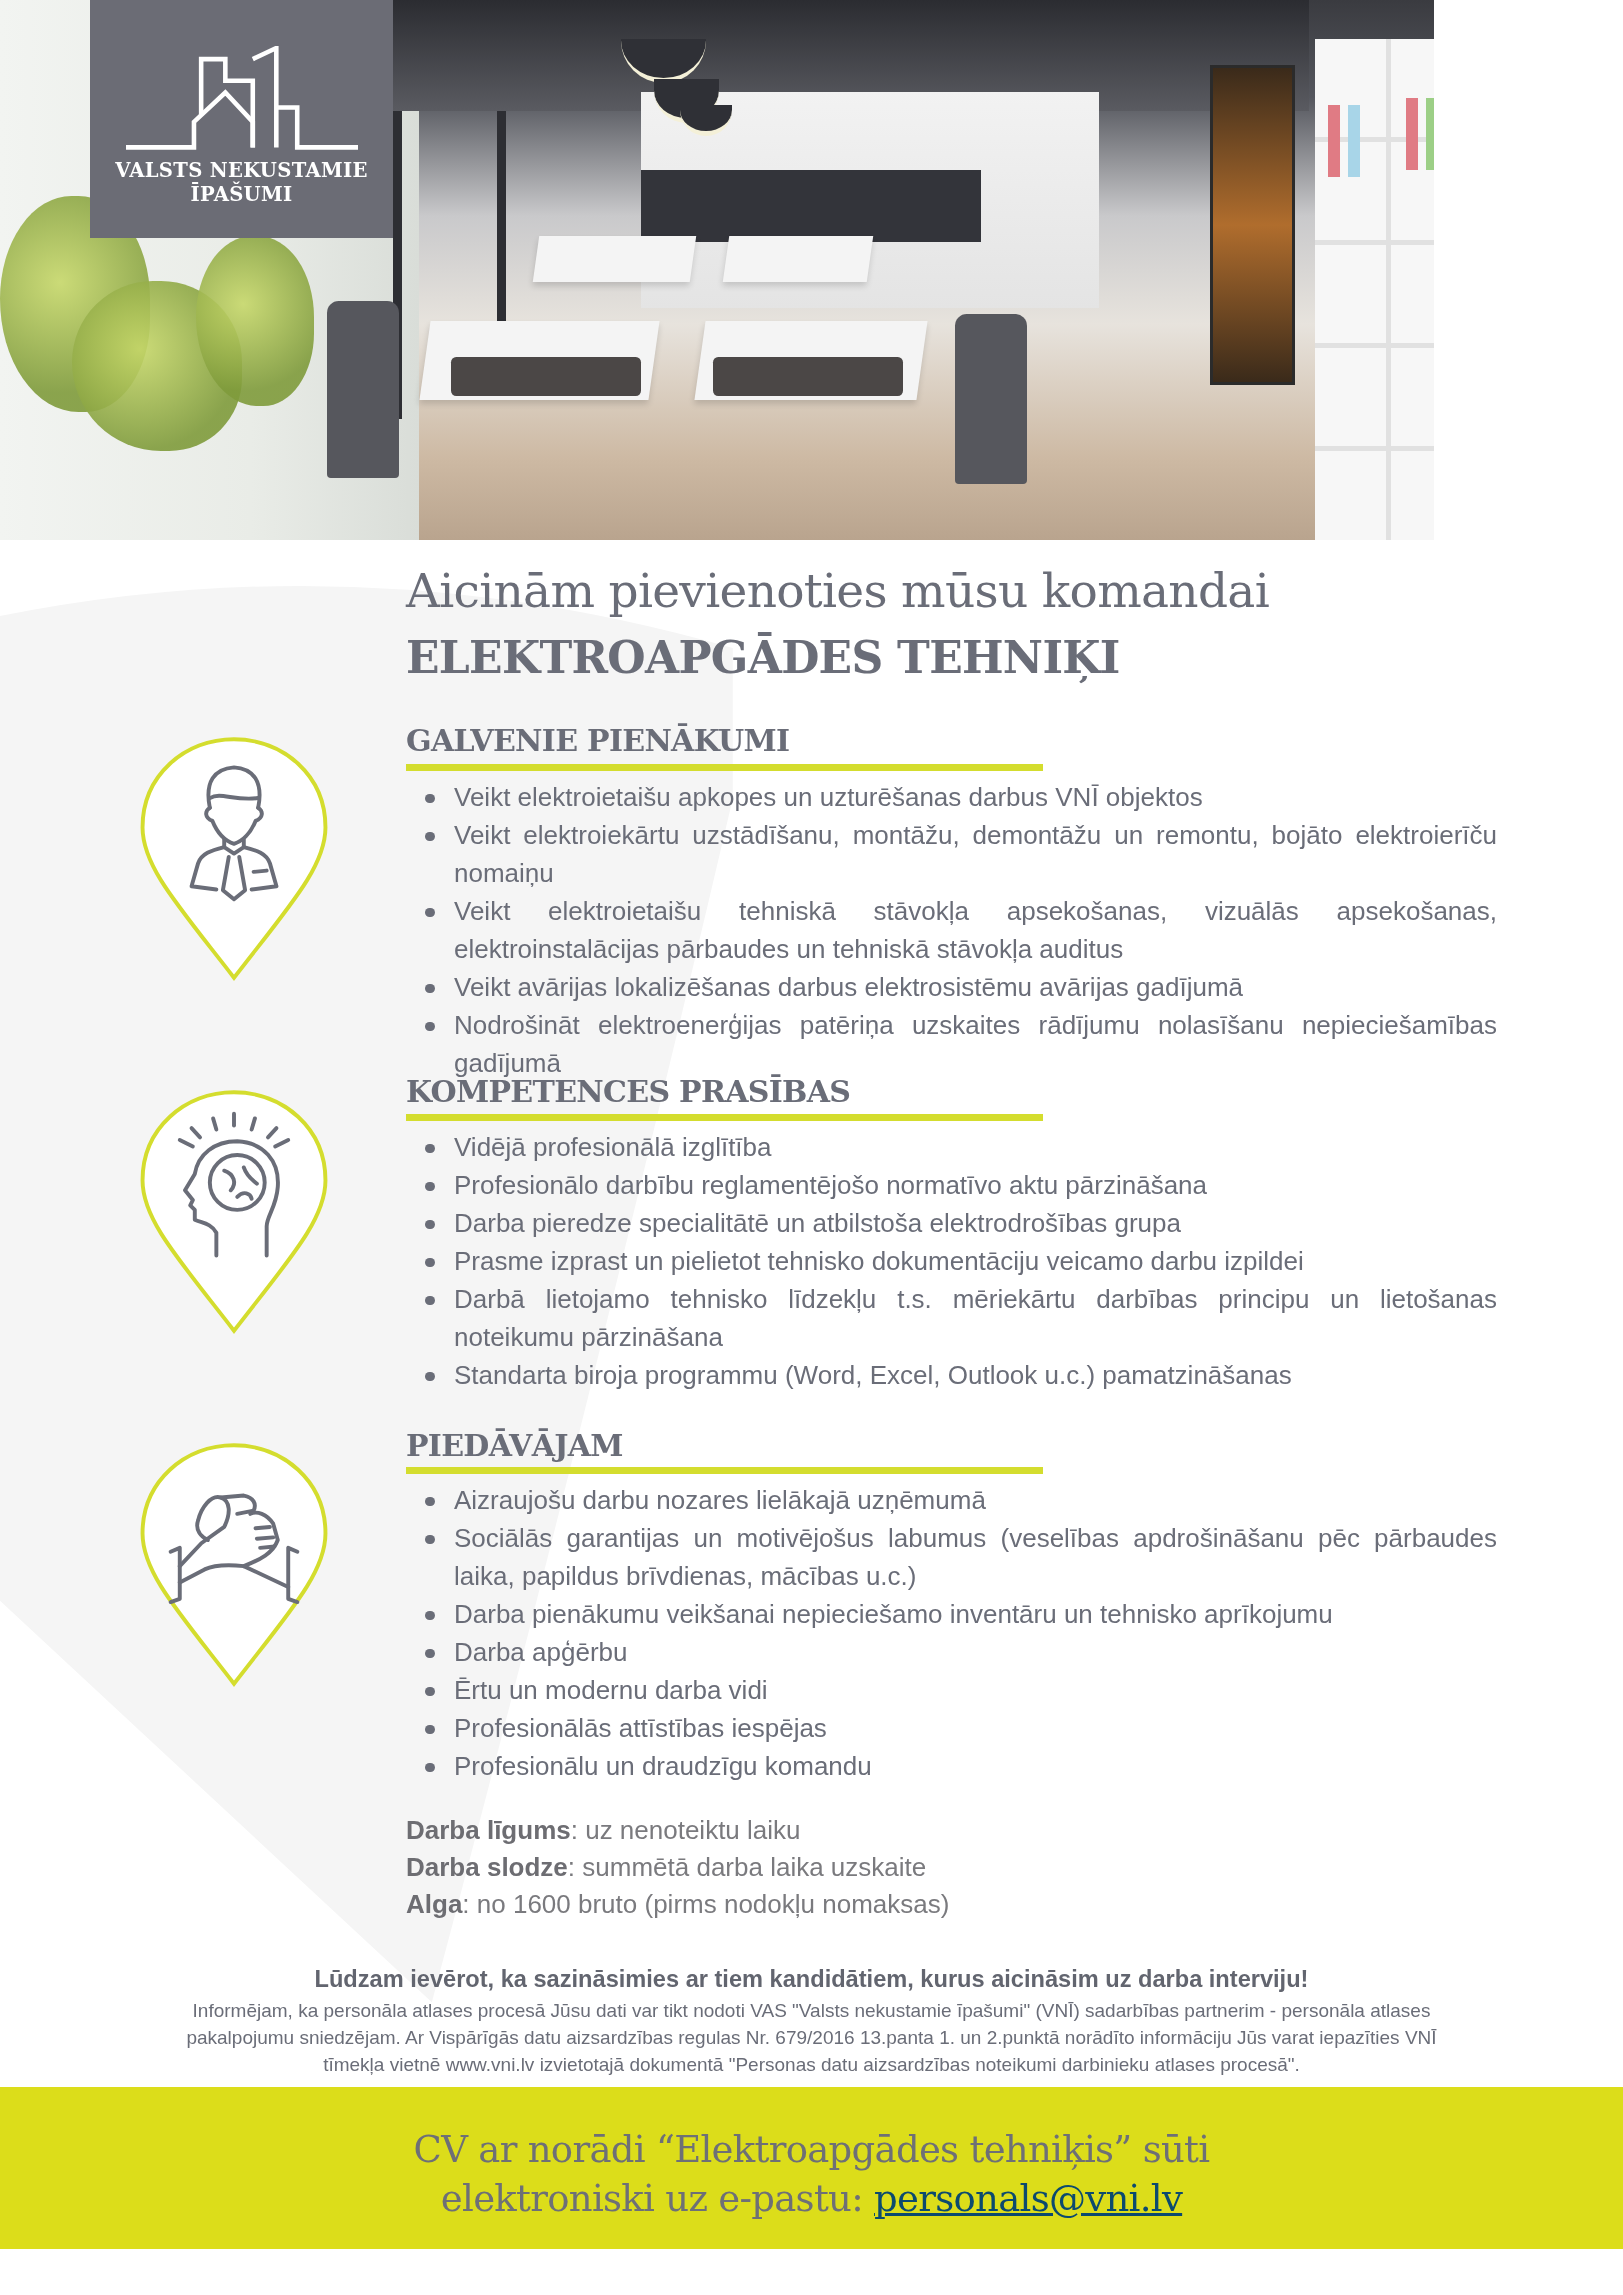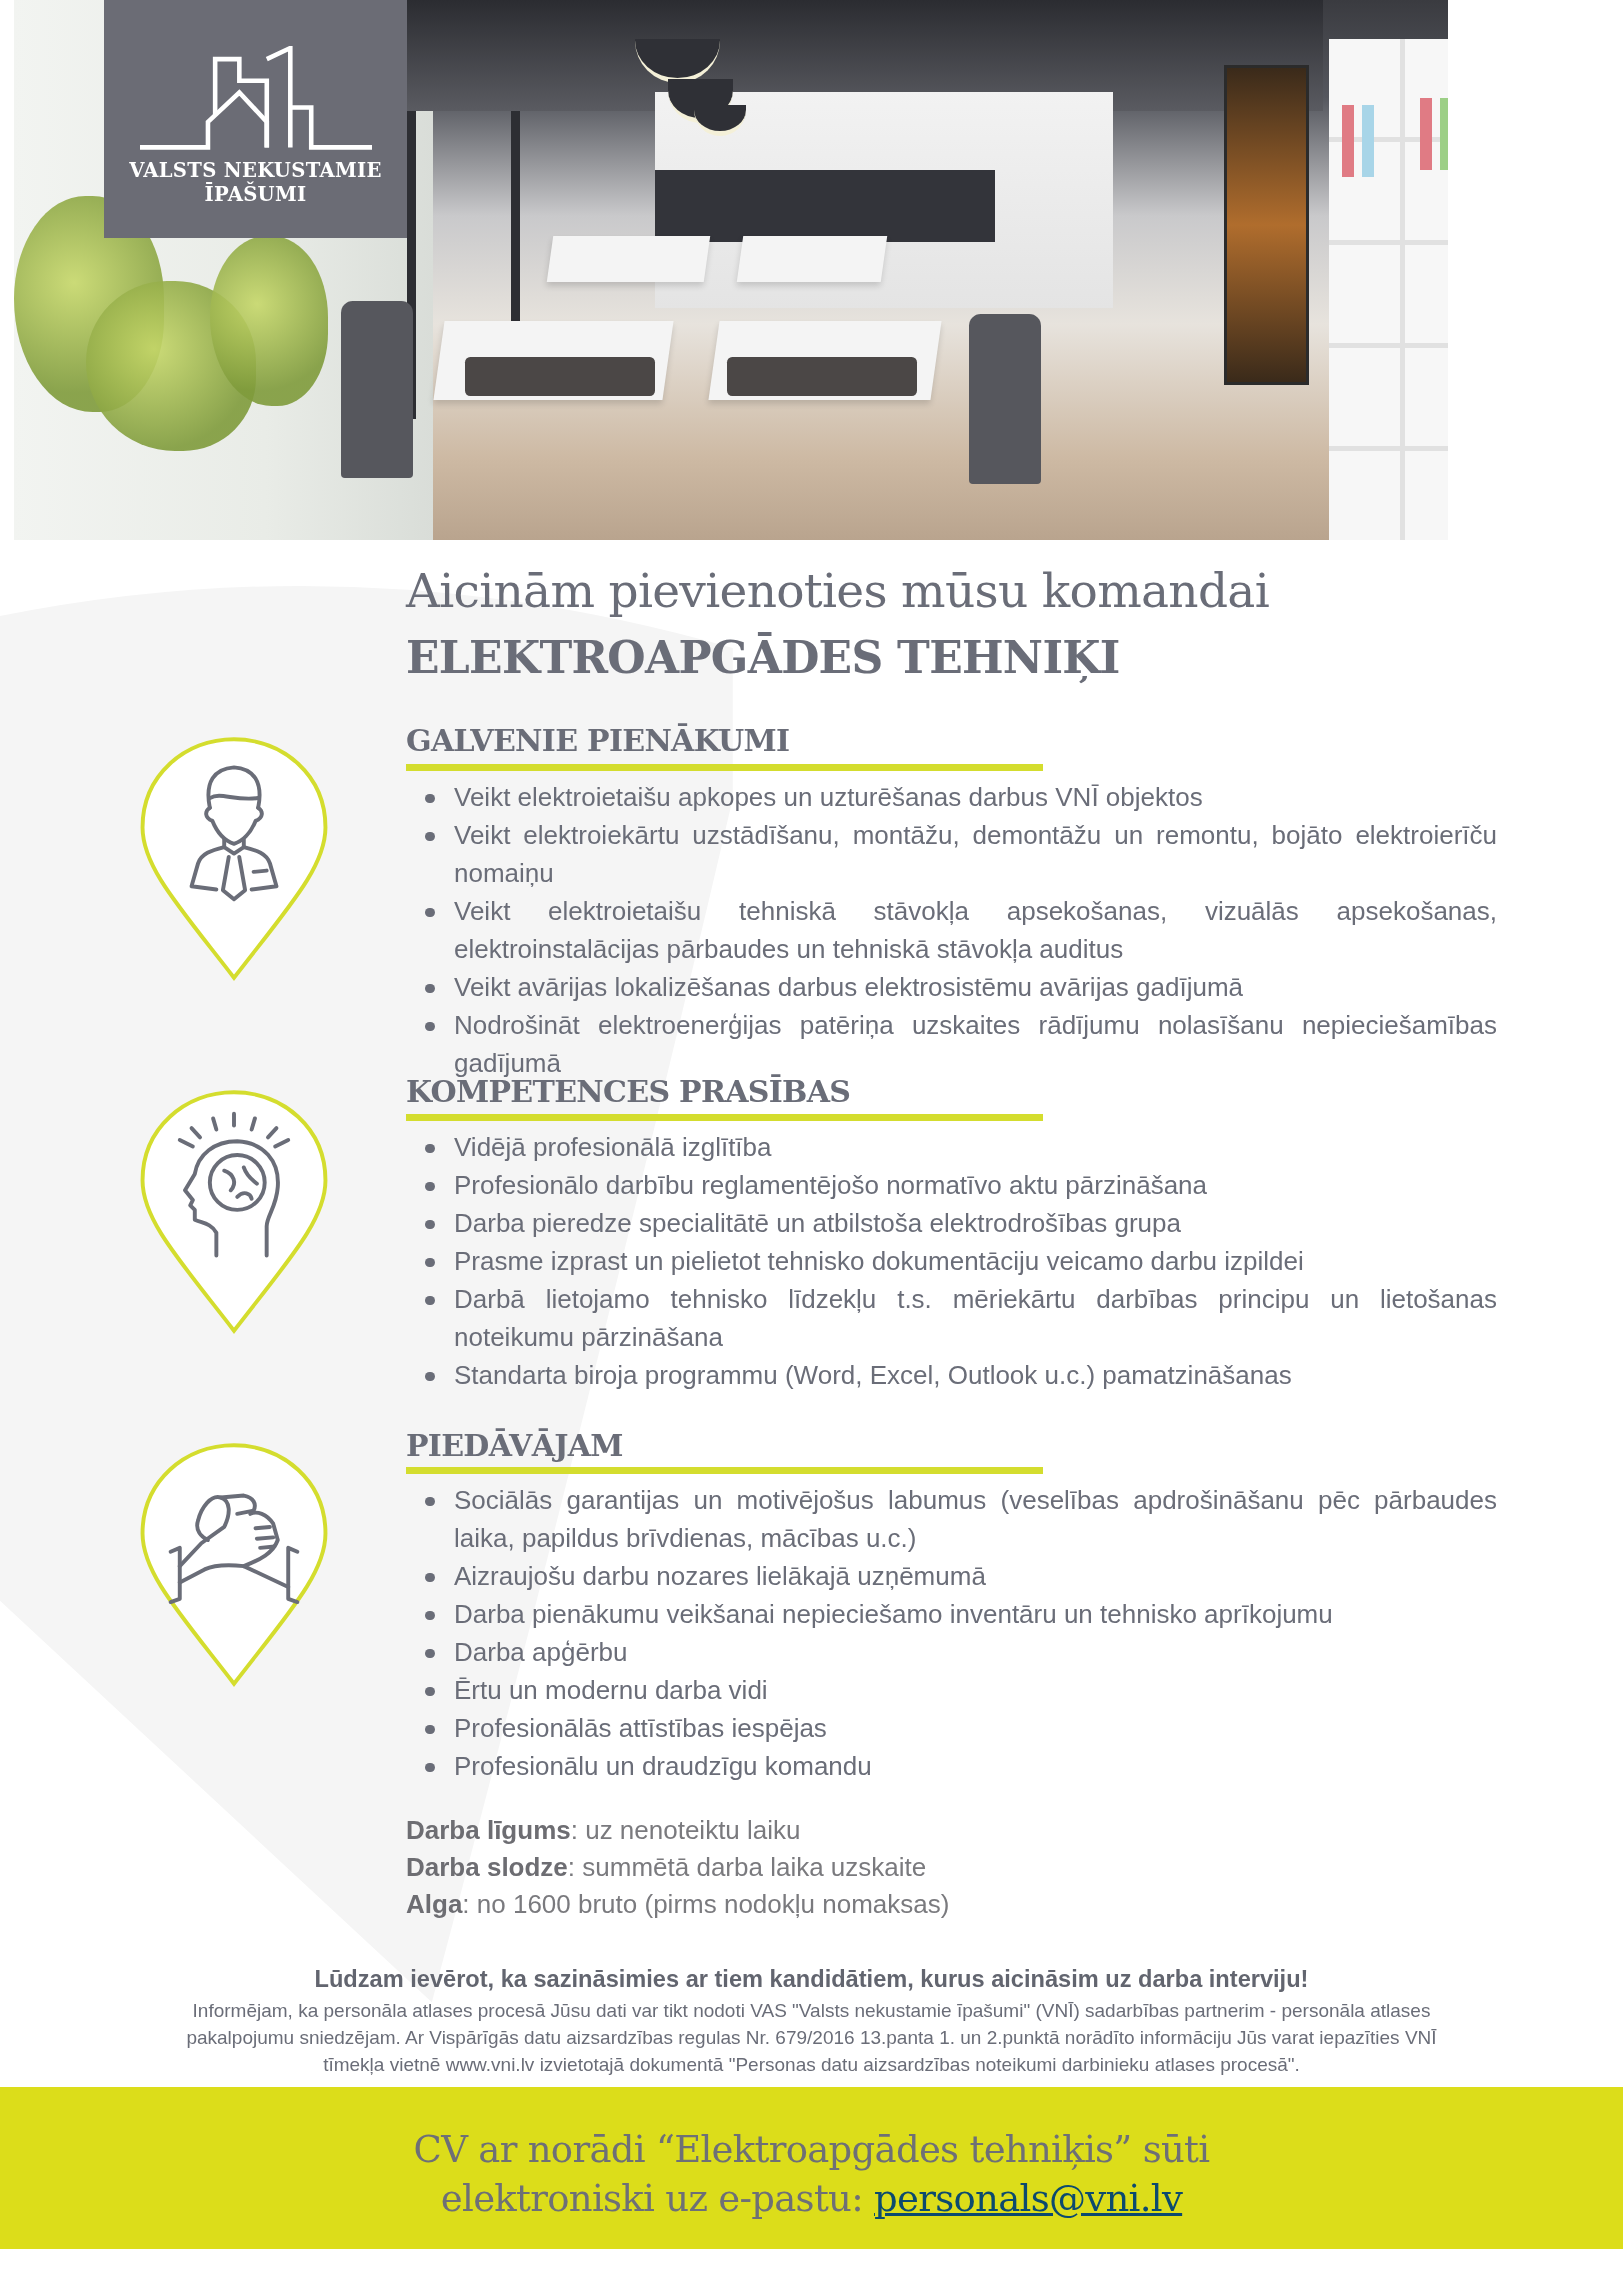--- a/index.html
+++ b/index.html
@@ -1,18 +1,18 @@
 <!DOCTYPE html>
 <html style="font-size:10.5px"><head>
 <meta charset="utf-8">
 <style>
   html, body { margin:0; padding:0; }
   body { width:1623px; height:2295px; position:relative; overflow:hidden; background:#ffffff; font-family:"Liberation Sans", sans-serif; color:#6a6d78; }
   
-  .hero { position:absolute; left:14px; top:0; width:1434px; height:540px; overflow:hidden;
+  .hero { position:absolute; left:0; top:0; width:1434px; height:540px; overflow:hidden;
     background:linear-gradient(180deg,#3a3b40 0%,#55575e 18%,#c9c9cb 40%,#e7e3dd 60%,#cdb9a3 85%,#b9a48e 100%); }
   .hero .window { position:absolute; left:0; top:0; width:419px; height:540px; background:linear-gradient(90deg,#f2f4f1 0%,#e9ece7 60%,#d9ddd8 100%); }
   .hero .mullion { position:absolute; top:0; width:9.2px; height:419px; background:#2d2e33; }
   .hero .plant { position:absolute; border-radius:50% 50% 45% 55%; background:radial-gradient(circle at 40% 40%,#c7d86a,#7f9b3b 70%); opacity:.9; }
   .hero .ceiling { position:absolute; left:393px; top:0; width:916px; height:111px; background:linear-gradient(180deg,#2b2c31,#5a5b61); }
   .hero .backwall { position:absolute; left:641px; top:92px; width:458px; height:216px; background:linear-gradient(180deg,#f2f2f2,#e4e4e4); }
   .hero .board { position:absolute; left:641px; top:170px; width:340px; height:72px; background:#33343a; }
   .hero .lamp { position:absolute; width:85px; height:39px; border-radius:0 0 43px 43px; background:#2f3036; border-bottom:5.2px solid #f4f0d8; }
   .hero .desk { position:absolute; background:#f4f4f4; box-shadow:0 3.9px 6.5px rgba(0,0,0,.15); transform:skewX(-8deg); }
   .hero .mat { position:absolute; background:#4b4746; border-radius:5.2px; }
@@ -126,22 +126,22 @@
   <li>Profesionālo darbību reglamentējošo normatīvo aktu pārzināšana</li>
   <li>Darba pieredze specialitātē un  atbilstoša elektrodrošības grupa</li>
   <li>Prasme izprast un pielietot tehnisko dokumentāciju veicamo darbu izpildei</li>
   <li>Darbā lietojamo tehnisko līdzekļu t.s. mēriekārtu darbības principu un lietošanas noteikumu pārzināšana</li>
   <li>Standarta biroja programmu (Word, Excel, Outlook u.c.) pamatzināšanas</li>
 </ul>
 
 <div class="section-h" style="top:1428px">PIEDĀVĀJAM</div>
 <div class="section-bar" style="top:1467px"></div>
 <ul class="items" style="top:1476px">
+  <li>Aizraujošu darbu nozares lielākajā uzņēmumā</li>
   <li>Sociālās garantijas un motivējošus labumus (veselības apdrošināšanu pēc pārbaudes laika, papildus brīvdienas, mācības u.c.)</li>
-  <li>Aizraujošu darbu nozares lielākajā uzņēmumā</li>
   <li>Darba pienākumu veikšanai nepieciešamo inventāru un tehnisko aprīkojumu</li>
   <li>Darba apģērbu</li>
   <li>Ērtu un modernu darba vidi</li>
   <li>Profesionālās attīstības iespējas</li>
   <li>Profesionālu un draudzīgu komandu</li>
 </ul>
 
 <svg class="pin" style="top:736px" width="190" height="245" viewBox="0 0 290 375">
   <path d="M145 5 C 70 5 5 60 5 140 C 5 200 60 260 145 370 C 230 260 285 200 285 140 C 285 60 220 5 145 5 Z" fill="#ffffff" stroke="#d4dd2e" stroke-width="6"></path>
   <g fill="none" stroke="#6a6d78" stroke-width="6" stroke-linecap="round" stroke-linejoin="round">

